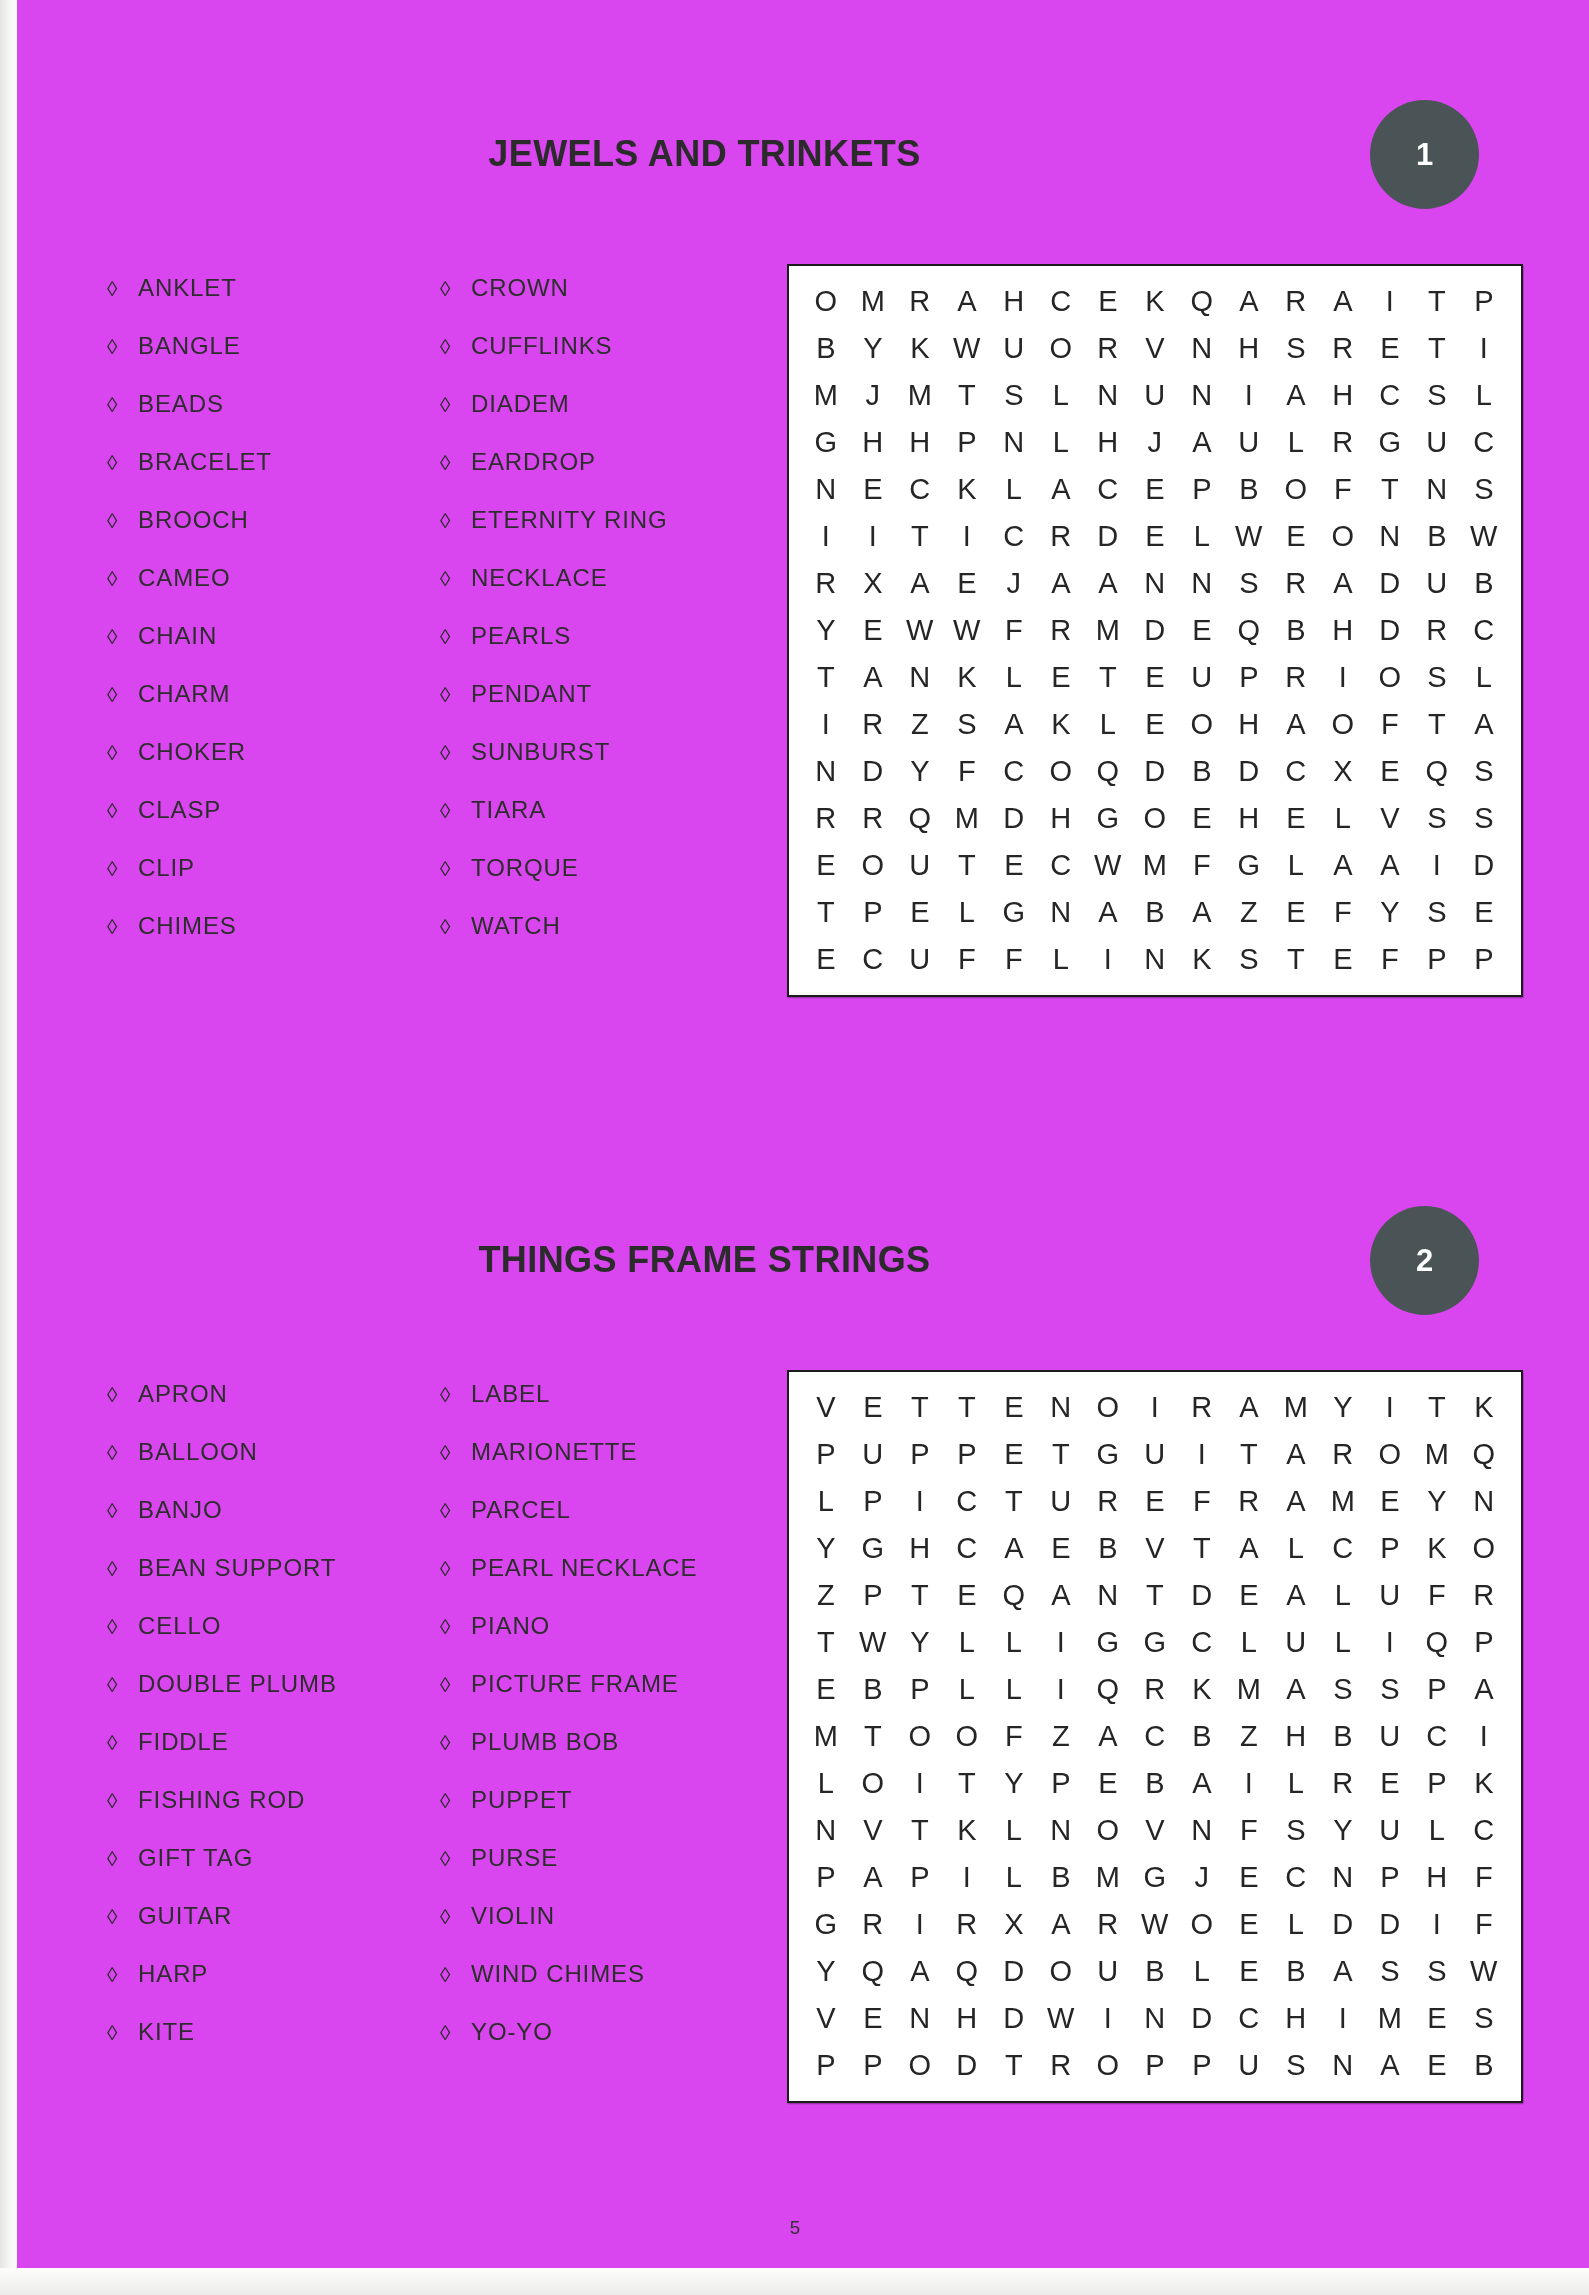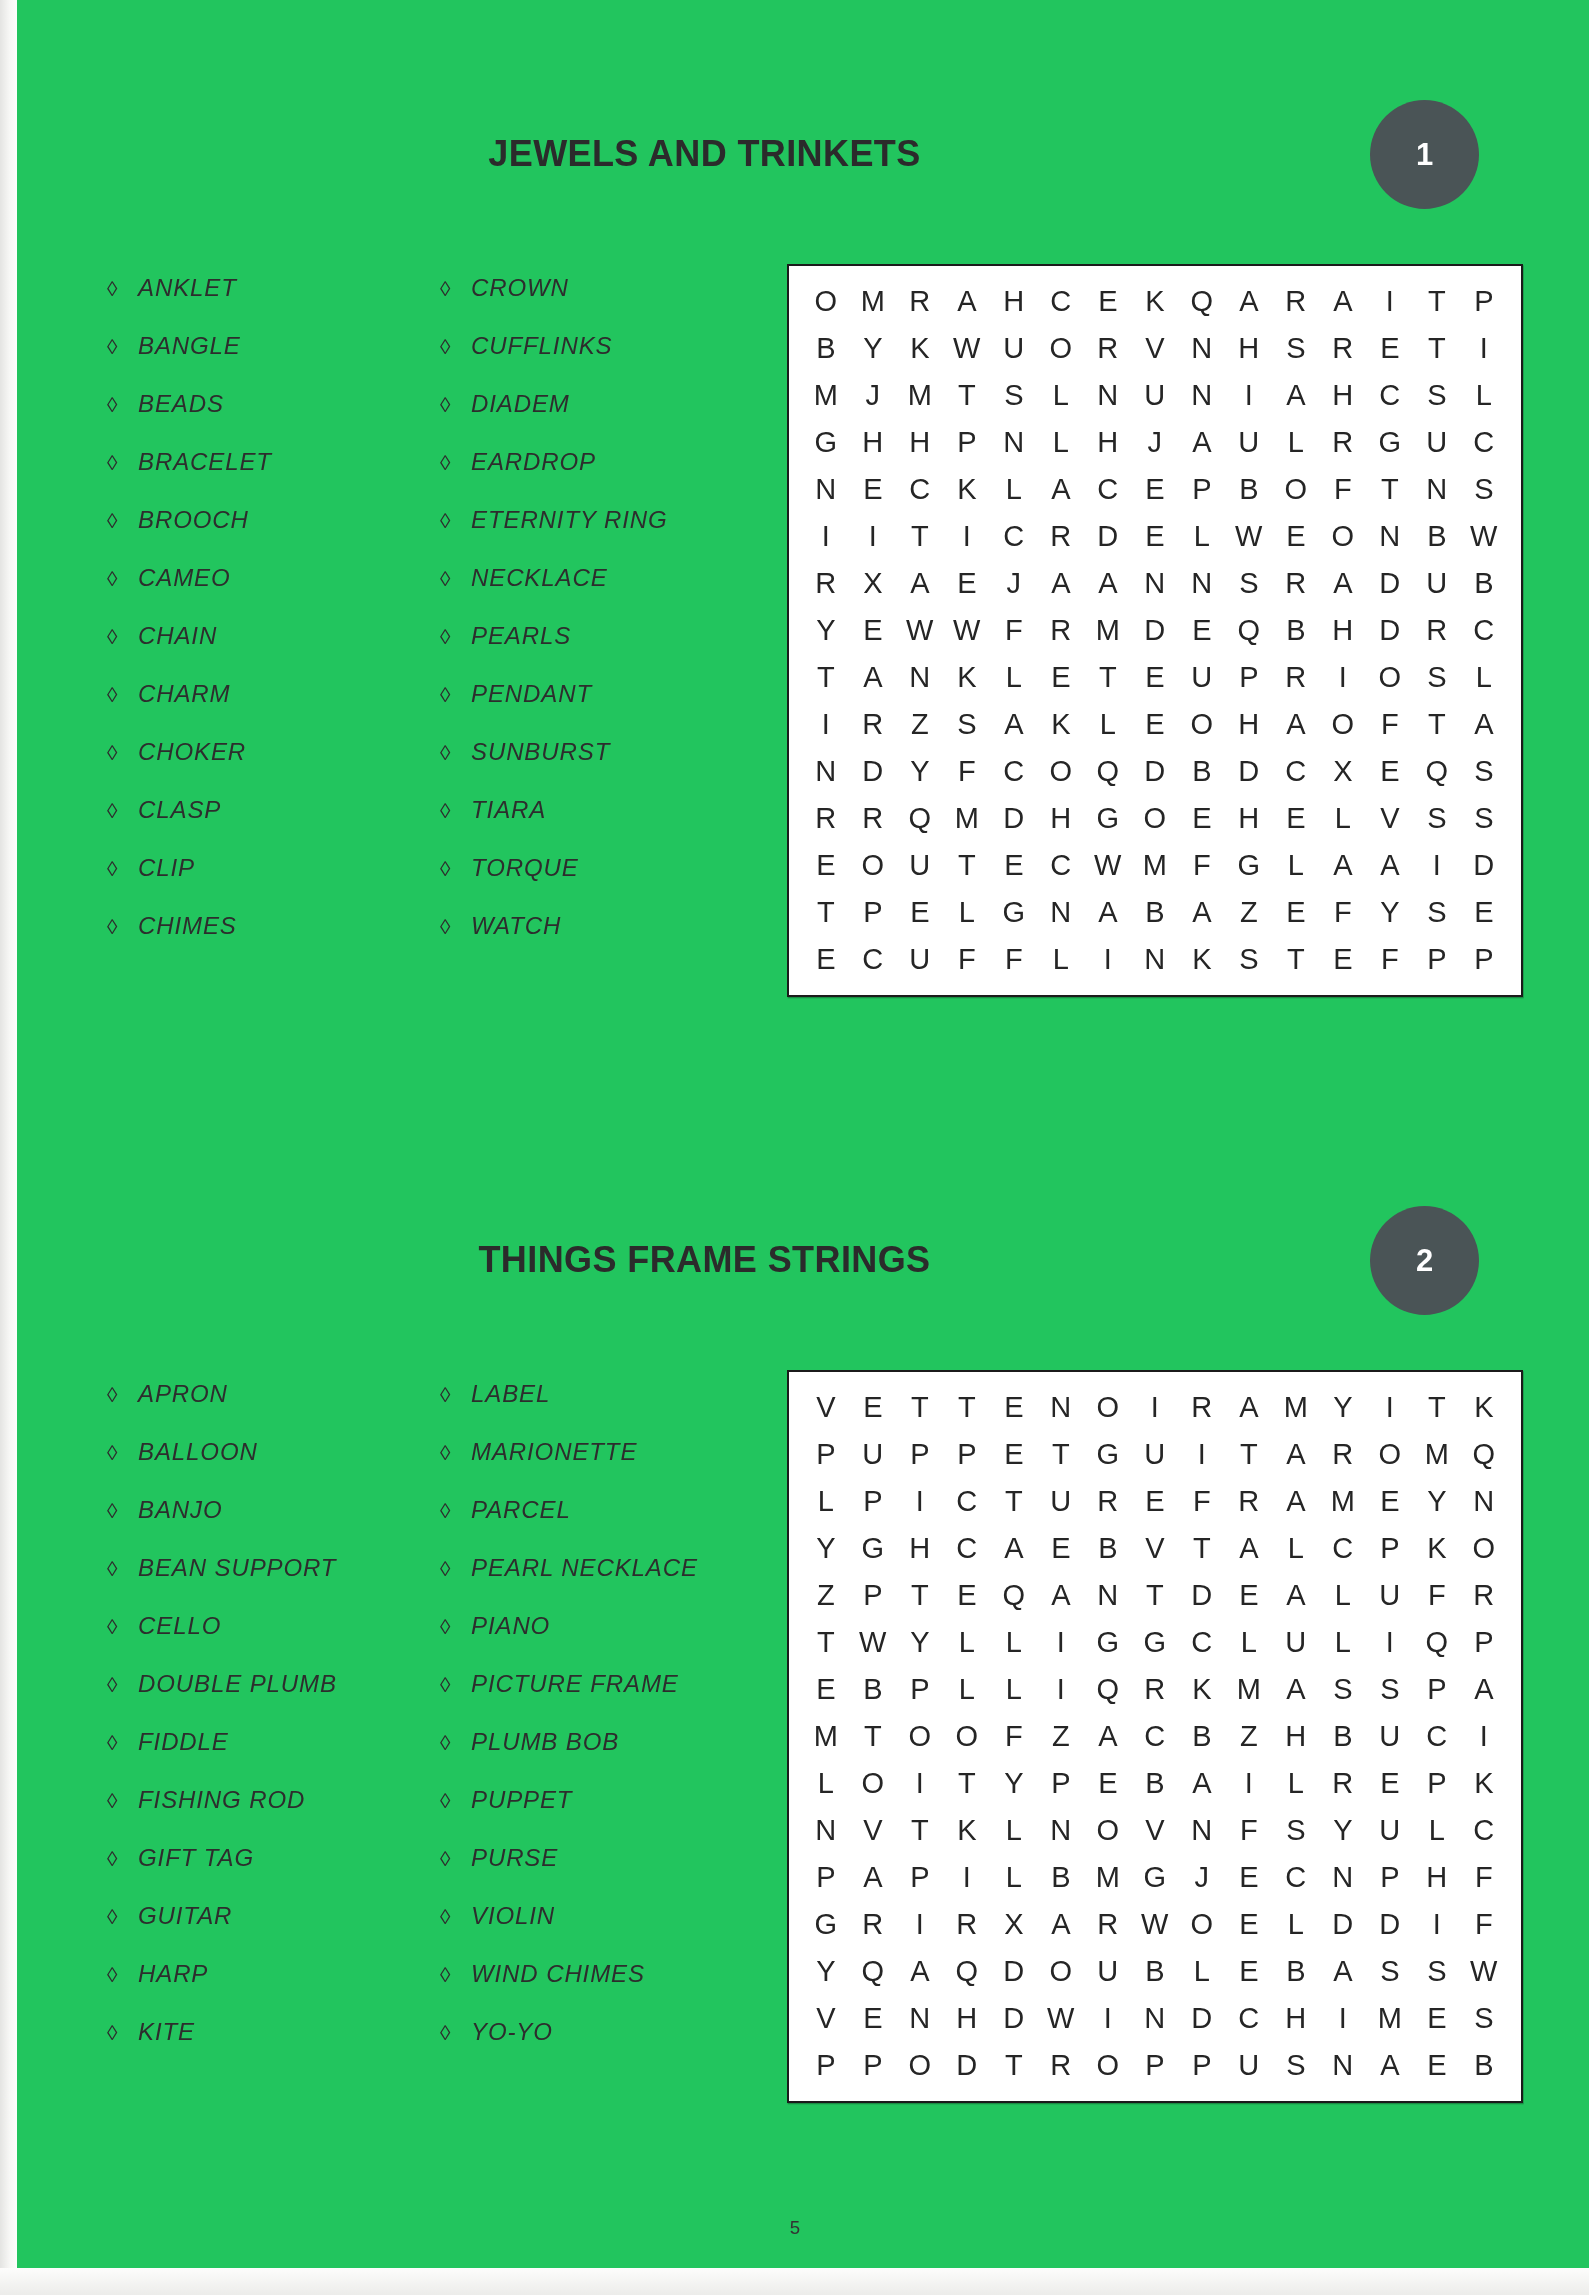--- a/index.html
+++ b/index.html
@@ -10,21 +10,21 @@
   }
   body {
     font-family: "Liberation Sans", sans-serif;
     color: #231f20;
     -webkit-font-smoothing: antialiased;
   }
   .page {
     position: relative;
     width: 1590px;
     height: 2295px;
-    background: #22c55e;
+    background: #d946ef;
     overflow: hidden;
     box-sizing: border-box;
   }
   
   .scan-edge-left {
     position: absolute;
     left: 0; top: 0;
     width: 17.3px; height: 2295px;
     background: linear-gradient(to right, #e4e4e2 0%, #f7f7f5 55%, #fdfdfc 100%);
     pointer-events: none;
@@ -97,21 +97,20 @@
   }
   .word-bullet {
     display: inline-block;
     width: 31px;
     font-size: 21px;
     color: #2d2d2d;
     flex: 0 0 auto;
   }
   .word-label {
     display: inline-block;
-    font-style: italic;
   }
 
   .grid-frame {
     position: absolute;
     top: 164px;
     left: 787px;
     border: 2px solid #1b1b1b;
     background: #ffffff;
     padding: 12px 13.3px 12px 13.3px;
     box-sizing: border-box;

